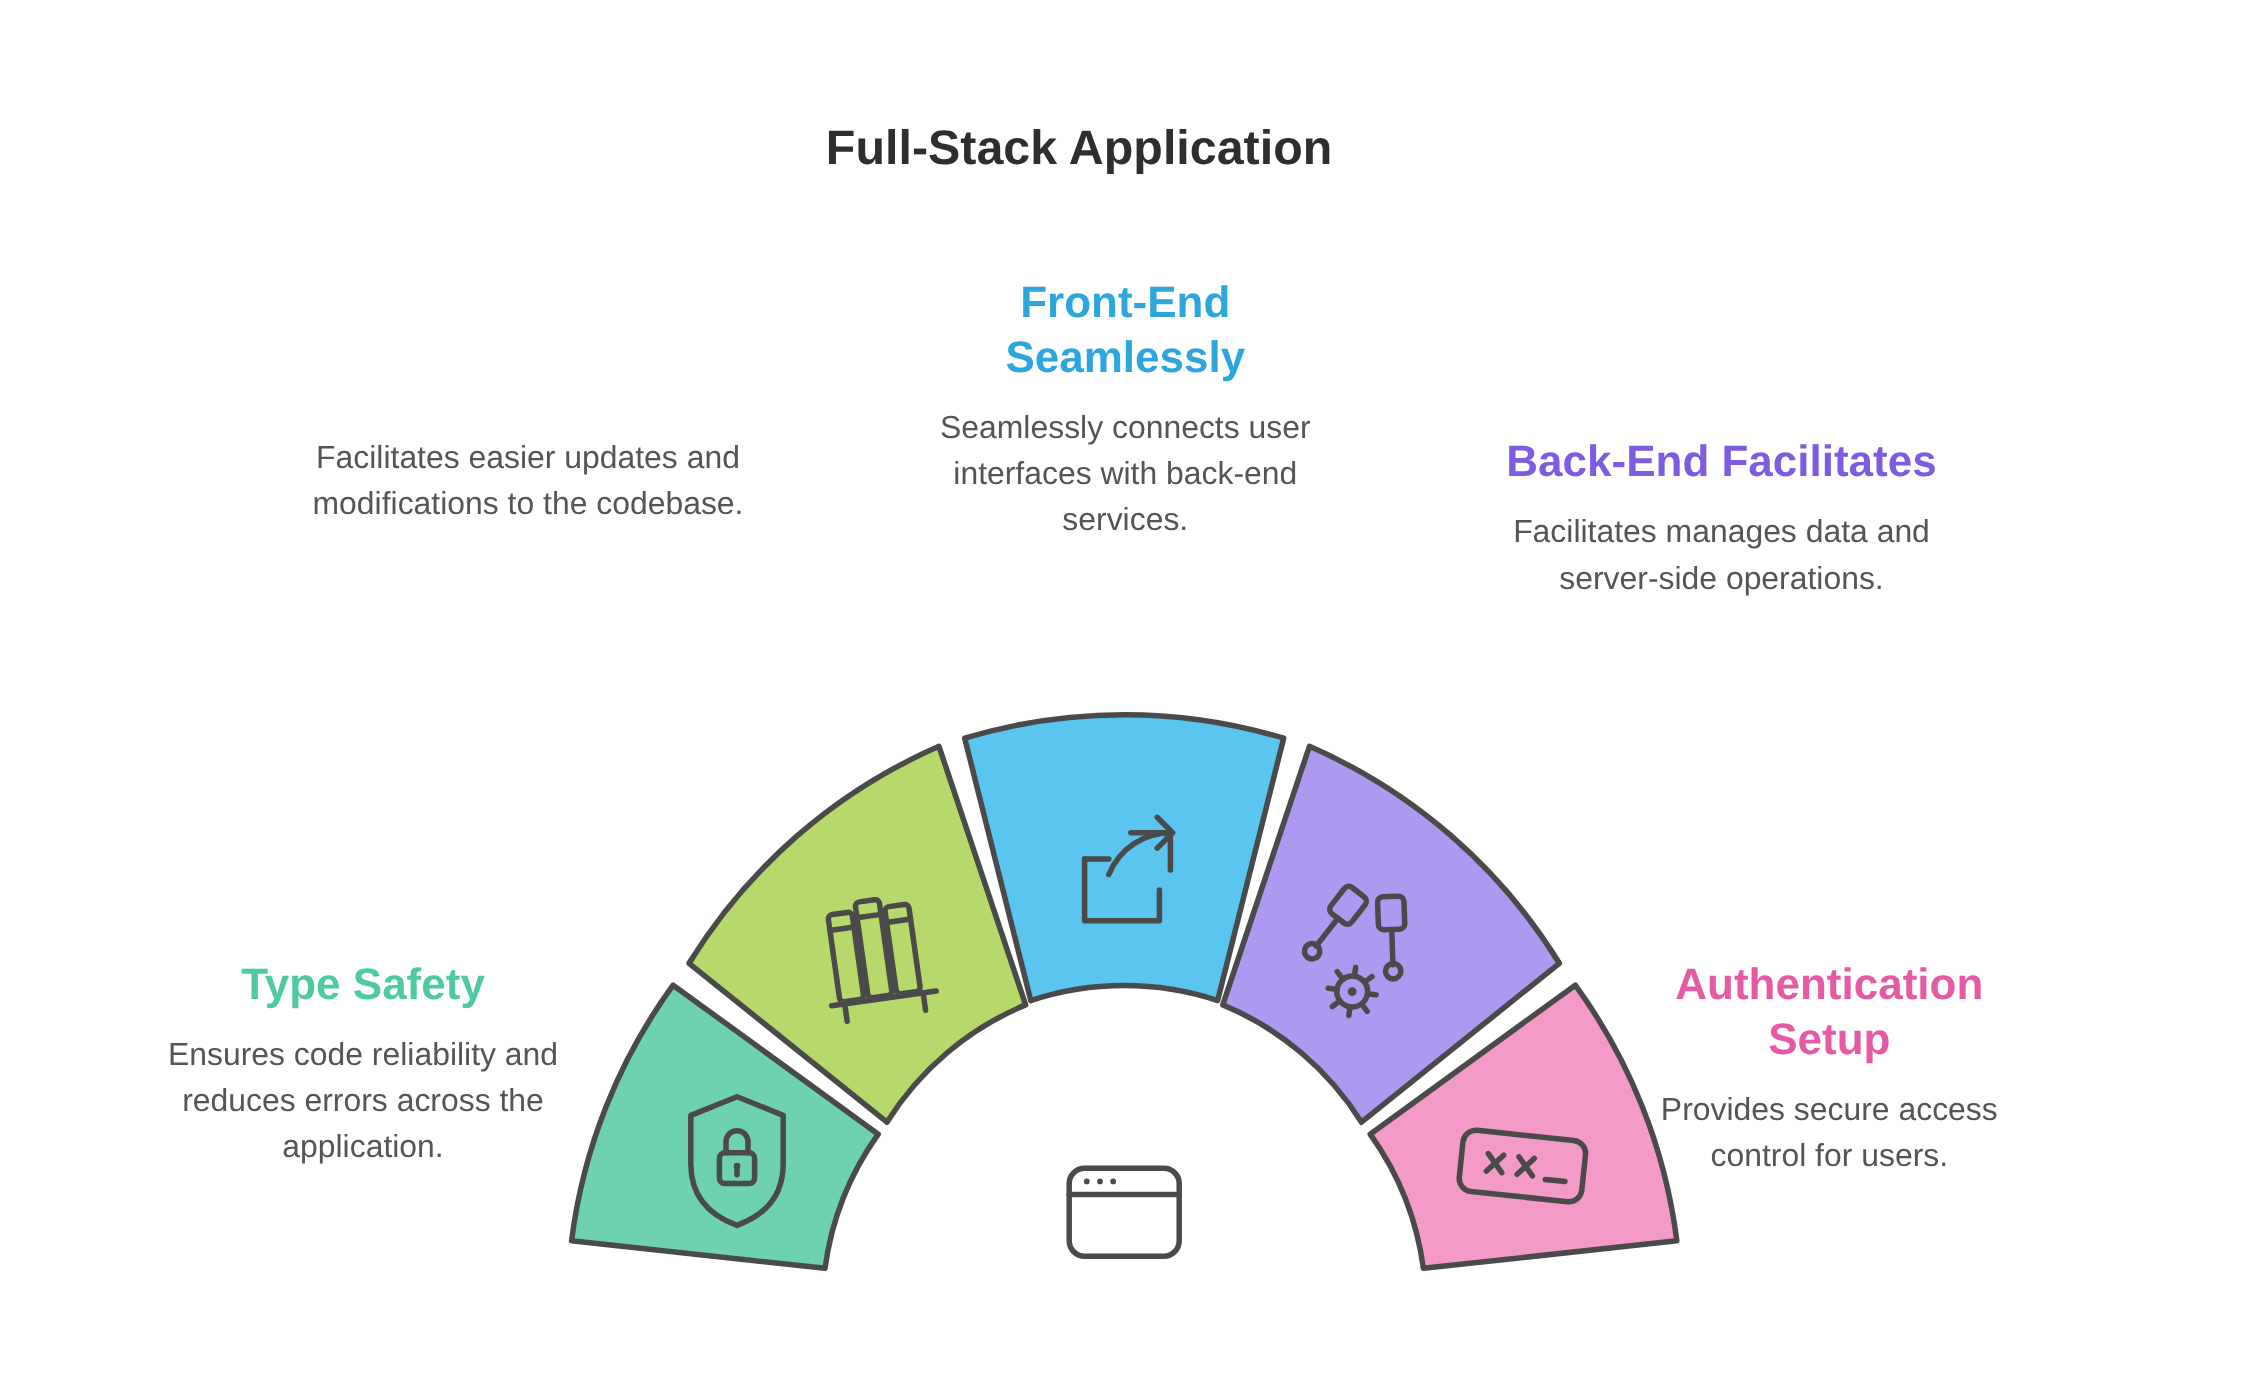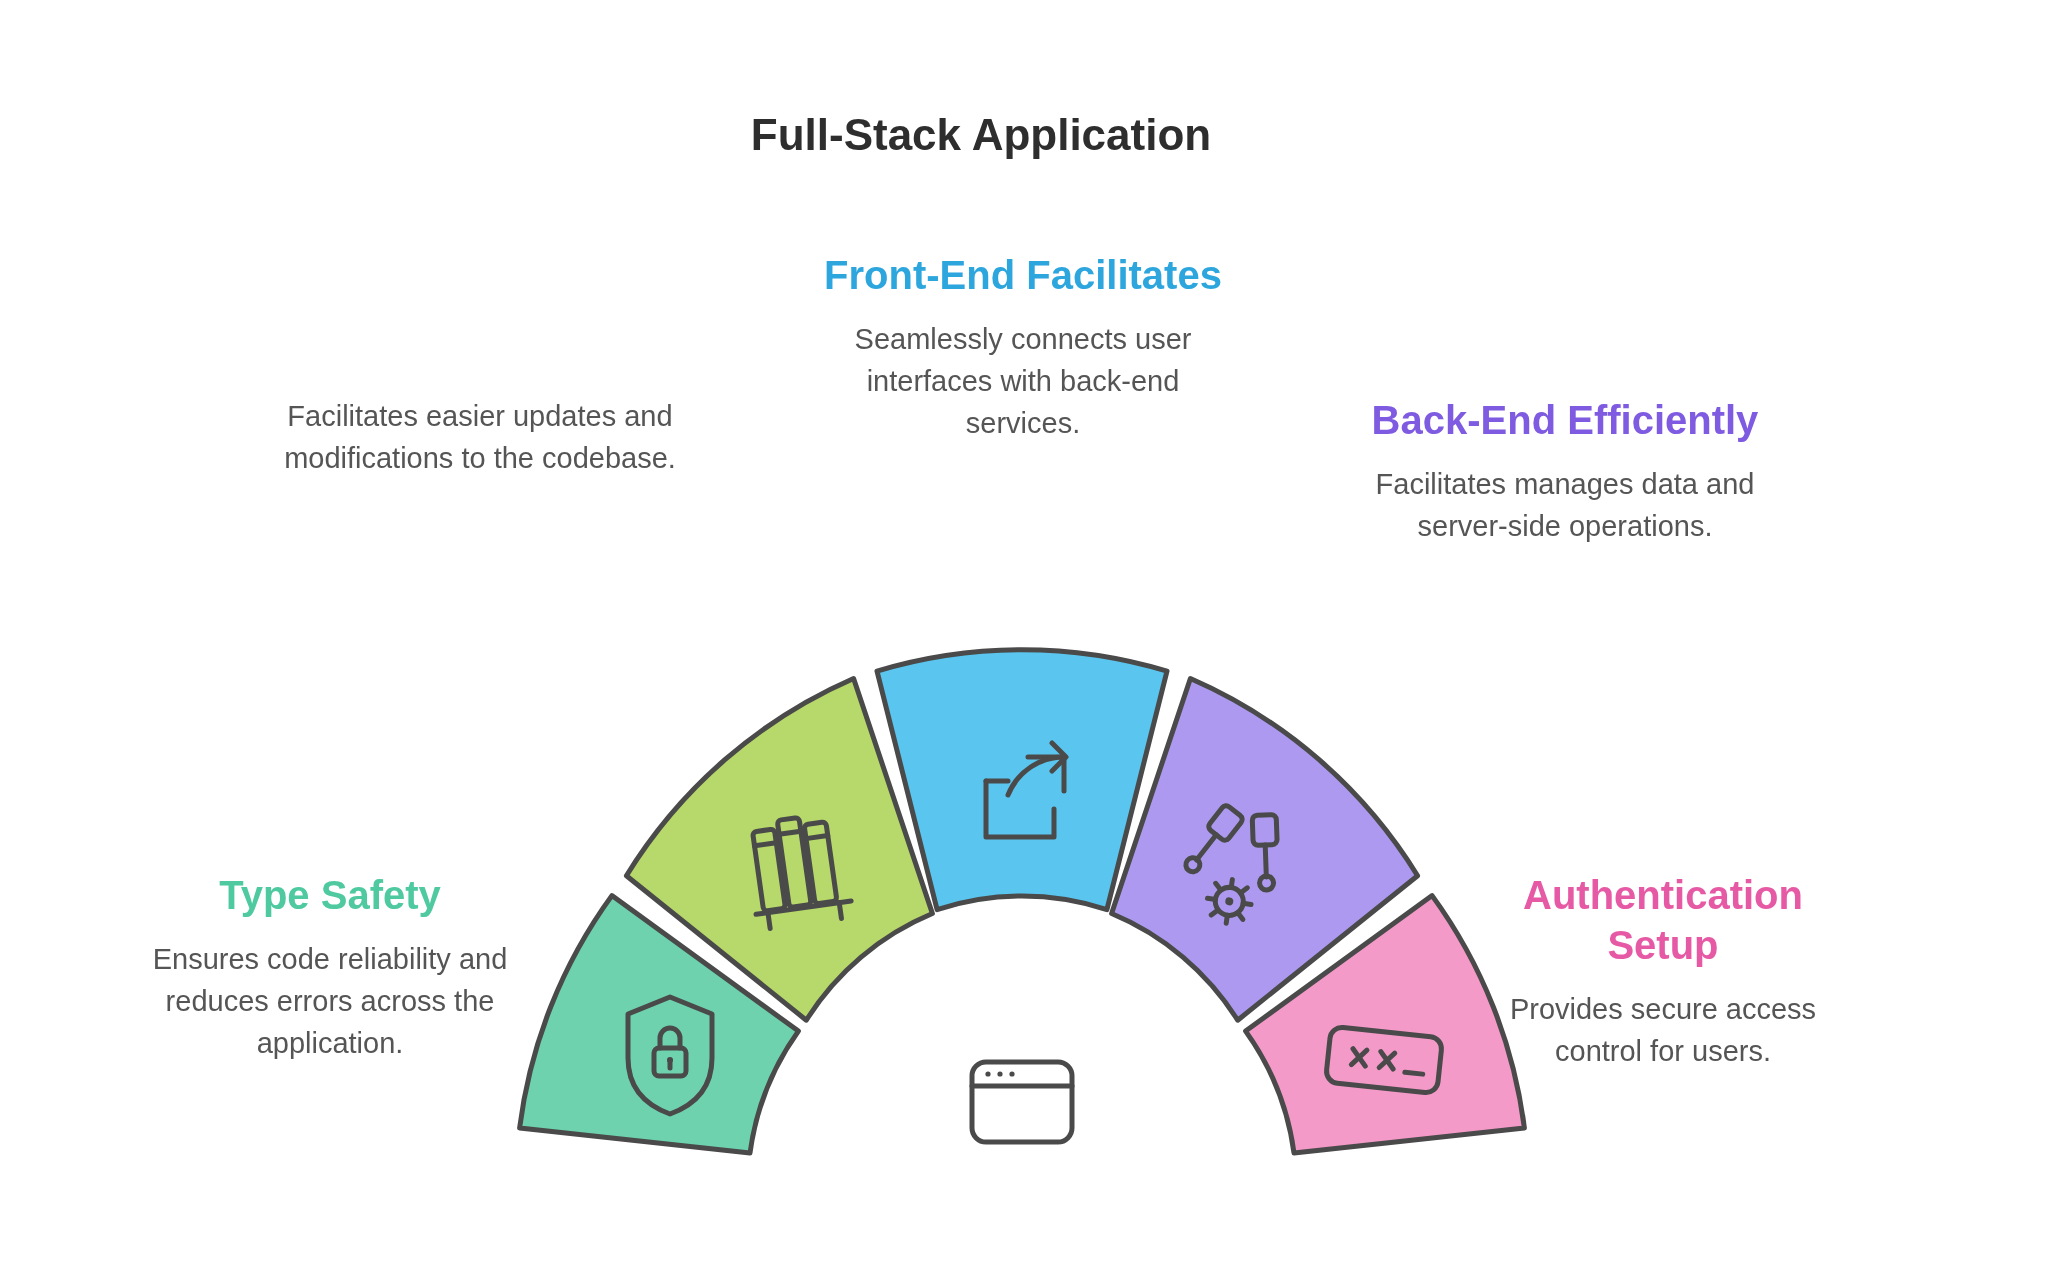--- a/index.html
+++ b/index.html
@@ -28,25 +28,25 @@
   <div class="title">Full-Stack Application</div>
 
   <div id="b0" class="block">
     <h2 class="c-green">Type Safety</h2>
     <p>Ensures code reliability and reduces errors across the application.</p>
   </div>
   <div id="b1" class="block">
     <p>Facilitates easier updates and modifications to the codebase.</p>
   </div>
   <div id="b2" class="block">
-    <h2 class="c-blue">Front-End Facilitates</h2>
+    <h2 class="c-blue">Front-End Seamlessly</h2>
     <p>Seamlessly connects user interfaces with back-end services.</p>
   </div>
   <div id="b3" class="block">
-    <h2 class="c-purple">Back-End Efficiently</h2>
+    <h2 class="c-purple">Back-End Facilitates</h2>
     <p>Facilitates manages data and server-side operations.</p>
   </div>
   <div id="b4" class="block">
     <h2 class="c-pink">Authentication Setup</h2>
     <p>Provides secure access control for users.</p>
   </div>
 
   <svg class="fan" viewBox="0 0 1060 560">
     <defs></defs>
     <g stroke="#4a4a4a" stroke-width="5" stroke-linejoin="round">

